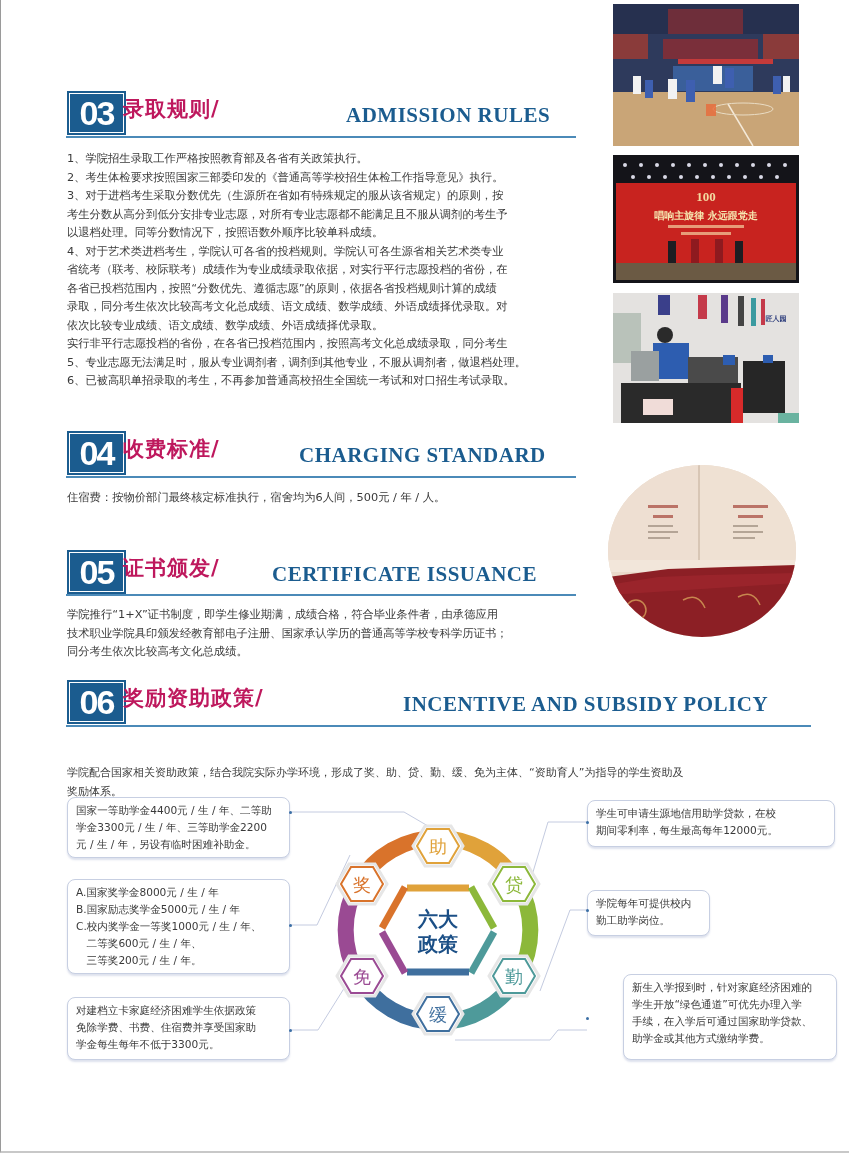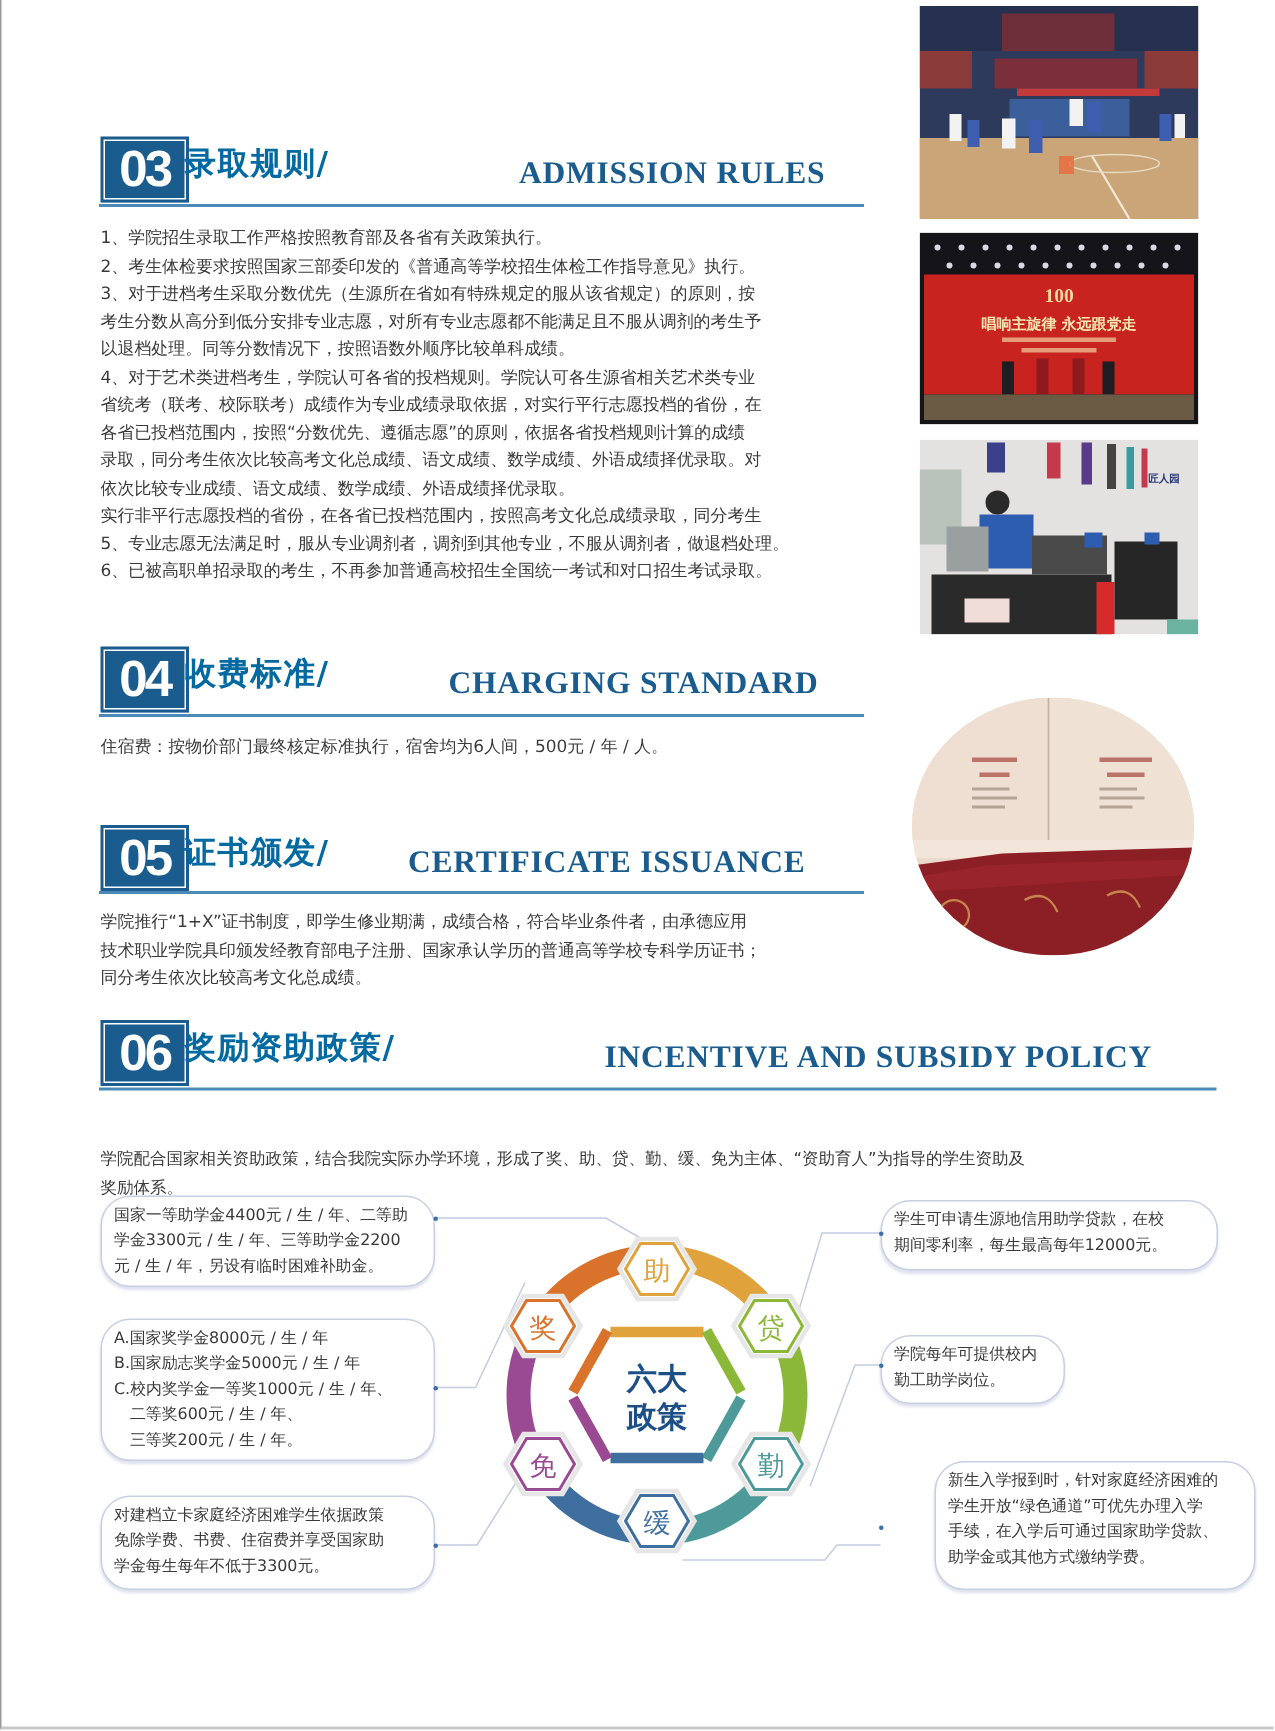--- a/index.html
+++ b/index.html
@@ -4,28 +4,28 @@
 <style>
   html, body { margin:0; padding:0; }
   body { width:850px; height:1154px; background:#fff; position:relative; overflow:hidden;
          font-family:"DejaVu Sans", "Liberation Sans", sans-serif; color:#333; }
   .page-border { position:absolute; left:0; top:0; width:848px; height:1151px;
                  border-left:1px solid #9a9a9a; border-bottom:2px solid #c8c8c8; pointer-events:none; }
   .sec-head { position:absolute; left:67px; height:46px; }
   .num-box { position:absolute; left:0; top:0; width:59px; height:44px; background:#1b5c8f; color:#fff;
              font-family:"Liberation Sans", sans-serif; font-weight:bold; font-size:34px; line-height:44px;
              text-align:center; letter-spacing:-2px; box-shadow: inset 0 0 0 2px #1b5c8f, inset 0 0 0 3px #fff; }
-  .cn-title { position:absolute; left:56px; top:4px; font-size:21px; font-weight:bold; color:#0369a1; white-space:nowrap; letter-spacing:1px; }
+  .cn-title { position:absolute; left:56px; top:4px; font-size:21px; font-weight:bold; color:#be185d; white-space:nowrap; letter-spacing:1px; }
   .en-title { position:absolute; top:12px; font-family:"Liberation Serif", serif; font-weight:bold; font-size:21px;
               color:#1b5c8f; white-space:nowrap; letter-spacing:0.5px; }
   .rule { position:absolute; left:66px; height:2px; background:#4b8ab8; }
   .para { position:absolute; left:67px; font-size:11.3px; line-height:18.5px; color:#3a3a3a; white-space:nowrap; }
   .photo { position:absolute; overflow:hidden; }
   
-  .info-box { position:absolute; border:1.5px solid #c7cfe2; border-radius:20px; background:#fff;
+  .info-box { position:absolute; border:1.5px solid #c7cfe2; border-radius:8px; background:#fff;
               box-shadow: 0 2px 2px rgba(170,180,210,0.4); font-size:10.6px; line-height:17px; color:#3a3a3a;
               padding:4px 8px; box-sizing:border-box; }
   .info-box div { white-space:nowrap; }
   .dot { position:absolute; width:3px; height:3px; border-radius:50%; background:#3b6fa5; }
 </style>
 </head>
 <body>
 
 <div class="page-border"></div>
 
@@ -291,21 +291,21 @@
 </div>
 <div class="dot" style="left:289px;top:924px;"></div>
 
 <div class="info-box" style="left:67px;top:997px;width:223px;height:63px;">
   <div>对建档立卡家庭经济困难学生依据政策</div>
   <div>免除学费、书费、住宿费并享受国家助</div>
   <div>学金每生每年不低于3300元。</div>
 </div>
 <div class="dot" style="left:289px;top:1029px;"></div>
 
-<div class="info-box" style="left:587px;top:800px;width:225px;height:47px;">
+<div class="info-box" style="left:587px;top:800px;width:248px;height:47px;">
   <div>学生可申请生源地信用助学贷款，在校</div>
   <div>期间零利率，每生最高每年12000元。</div>
 </div>
 <div class="dot" style="left:586px;top:821px;"></div>
 
 <div class="info-box" style="left:587px;top:890px;width:123px;height:46px;">
   <div>学院每年可提供校内</div>
   <div>勤工助学岗位。</div>
 </div>
 <div class="dot" style="left:586px;top:909px;"></div>

